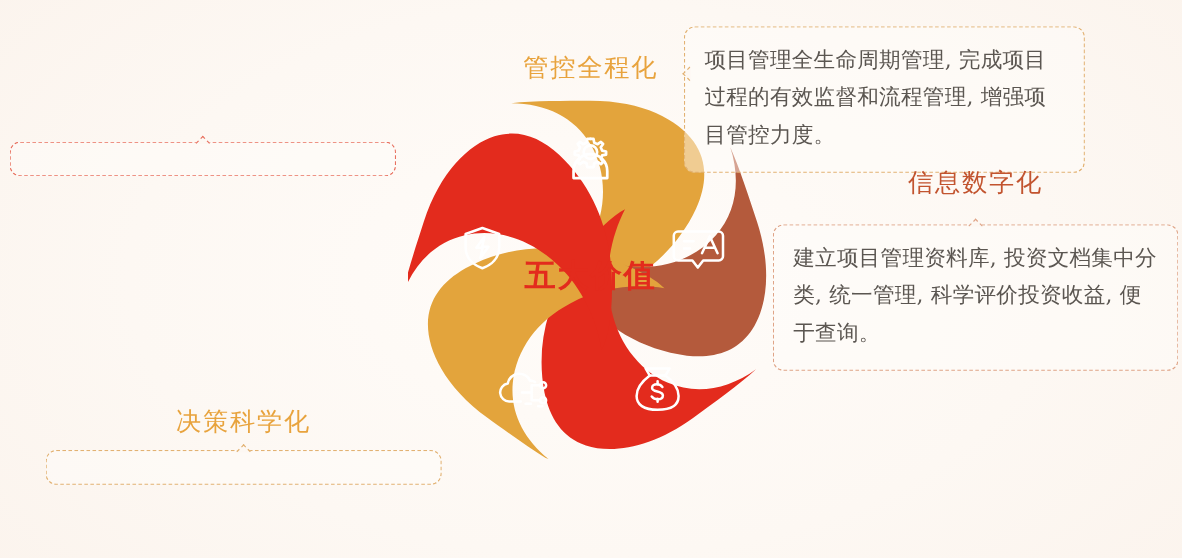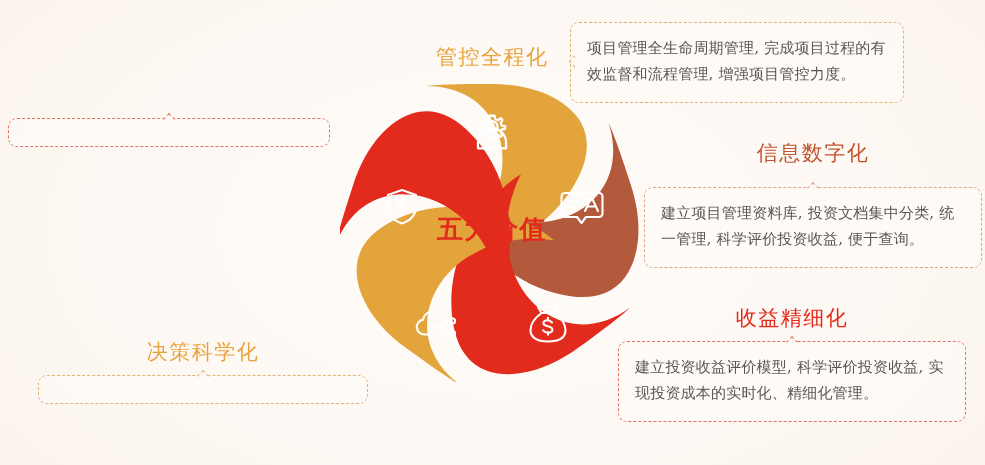--- a/index.html
+++ b/index.html
@@ -46,21 +46,21 @@
   .bubble {
     position: relative;
     border: 1px dashed #d8a86a;
     border-radius: 9px;
     background: rgba(255, 253, 250, 0.45);
     padding: 13px 16px 14px 16px;
     box-sizing: border-box;
   }
   .bubble p {
     margin: 0;
-    font-size: 15px;
+    font-size: 18px;
     line-height: 1.72;
     color: #5b5651;
     font-family: "DejaVu Serif", "Liberation Serif", serif;
     letter-spacing: 0.2px;
   }
   .notch-v {
     position: absolute;
     top: -8px;
     width: 18px;
     height: 9px;
@@ -226,23 +226,14 @@
 
   <div class="block t-gold" id="blk-juece">
     <div class="sec-title">决策科学化</div>
     <div class="bubble">
       <div class="notch-v" style="left:50%; margin-left:-9px;">
           <i></i>
         </div>
     </div>
   </div>
 
-  <div class="block t-red" id="blk-shouyi">
-    <div class="sec-title">收益精细化</div>
-    <div class="bubble">
-      <div class="notch-v" style="left:50%; margin-left:-9px;">
-          <i></i>
-        </div>
-      <p>建立投资收益评价模型, 科学评价投资收益, 实现投资成本的实时化、精细化管理。</p>
-    </div>
-  </div>
 
 </div>
 
 </body></html>

